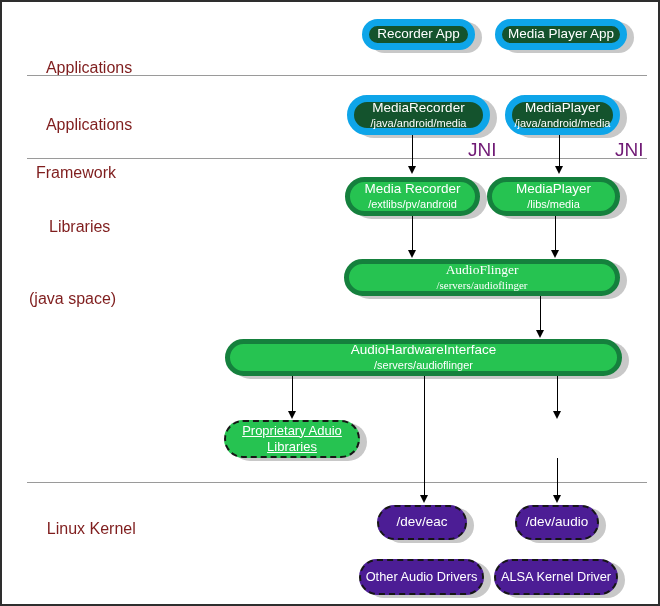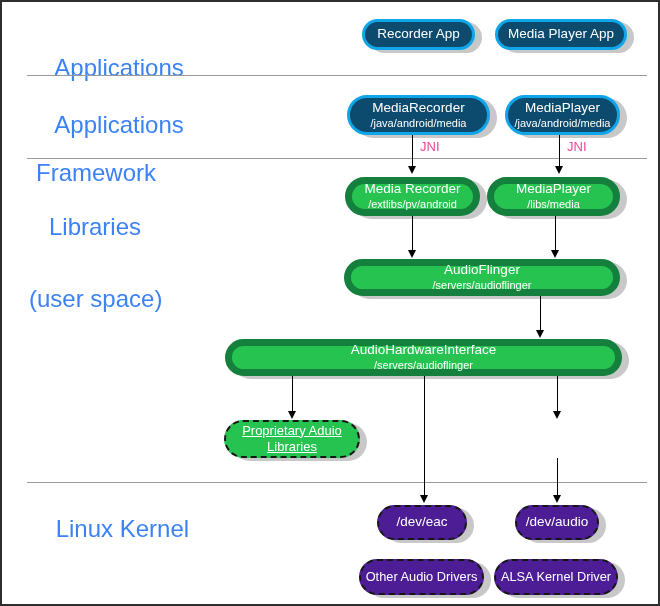--- a/index.html
+++ b/index.html
@@ -7,22 +7,22 @@
     position:relative;
     width:656px;height:602px;
     border:2px solid #2e2e2e;
     background:#ffffff;
     font-family:"Liberation Sans",sans-serif;
     overflow:hidden;
   }
   
   .layer-label{
     position:absolute;
-    color:#3b82f6;
-    font-size:24px;
+    color:#7f1d1d;
+    font-size:16px;
     line-height:24px;
     white-space:pre;
   }
   .layer-label .l2{display:block;}
   .lbl-apps{left:27px;top:30px;}
   .lbl-fw{left:27px;top:87px;}
   .lbl-fw .l2{padding-left:7px;}
   .lbl-libs{left:27px;top:165px;}
   .lbl-libs .l1{padding-left:20px;display:block;}
   .lbl-kernel{left:27px;top:491px;}
@@ -34,31 +34,31 @@
   
   .node{
     position:absolute;
     display:flex;flex-direction:column;align-items:center;justify-content:center;
     color:#fff;text-align:center;
     box-sizing:border-box;
     line-height:1.25;
   }
   .node .t{font-size:13.5px;}
   .node .s{font-size:11px;}
-  .blue{background:#0c4a6e;border:3px solid #0ea5e9;box-shadow:7px 3px 0 #c8c8c8;}
-  .green{background:#26c351;border:7px solid #15803d;box-shadow:7px 3px 0 #c8c8c8;}
+  .blue{background:#14532d;border:7px solid #0ea5e9;box-shadow:7px 3px 0 #c8c8c8;}
+  .green{background:#26c351;border:5px solid #15803d;box-shadow:7px 3px 0 #c8c8c8;}
   .green.dashed{border:2px dashed #161616;}
   .red{background:#4c1d95;border:2px dashed #161616;box-shadow:7px 3px 0 #c8c8c8;}
   .n-recorder-app   {left:360px;top:17px; width:113px;height:31px;border-radius:16px;}
   .n-mplayer-app    {left:493px;top:17px; width:132px;height:31px;border-radius:16px;}
   .n-mrecorder-fw   {left:345px;top:93px; width:143px;height:40px;border-radius:20px;}
   .n-mplayer-fw     {left:503px;top:93px; width:115px;height:40px;border-radius:20px;}
   .n-mrecorder-lib  {left:343px;top:175px;width:135px;height:39px;border-radius:20px;}
   .n-mplayer-lib    {left:485px;top:175px;width:133px;height:39px;border-radius:20px;}
-  .n-audioflinger   {left:342px;top:257px;width:276px;height:37px;border-radius:19px;}
+  .n-audioflinger   {left:342px;top:257px;width:276px;height:37px;border-radius:19px;font-family:Liberation Serif, serif;}
   .n-ahi            {left:223px;top:337px;width:397px;height:37px;border-radius:19px;}
   .n-proprietary    {left:222px;top:418px;width:136px;height:38px;border-radius:19px;}
   .n-alsa           {left:523px;top:418px;width:62px; height:38px;border-radius:19px;}
   .n-dev-eac        {left:375px;top:503px;width:90px; height:35px;border-radius:18px;}
   .n-dev-audio      {left:513px;top:503px;width:84px; height:35px;border-radius:18px;}
   .n-other-drivers  {left:357px;top:557px;width:125px;height:36px;border-radius:18px;font-size:13px;}
   .n-alsa-kernel    {left:492px;top:557px;width:124px;height:36px;border-radius:18px;font-size:13px;align-items:center;}
   .n-proprietary .t{font-size:13px;line-height:1.25;text-decoration:underline;}
   .n-other-drivers .t,.n-alsa-kernel .t{font-size:12.8px;}
   
@@ -71,39 +71,39 @@
   .a1{left:410px;top:133px;height:31px;}
   .a2{left:557px;top:133px;height:31px;}
   .a3{left:410px;top:214px;height:34px;}
   .a4{left:553px;top:214px;height:34px;}
   .a5{left:538px;top:294px;height:34px;}
   .a6{left:290px;top:374px;height:35px;}
   .a7{left:422px;top:374px;height:119px;}
   .a8{left:555px;top:374px;height:35px;}
   .a9{left:555px;top:456px;height:37px;}
   
-  .jni{position:absolute;color:#ec4899;font-size:13px;}
+  .jni{position:absolute;color:#701a75;font-size:19px;margin-left:48px;}
   .jni-left{left:418px;top:137px;}
   .jni-right{left:565px;top:137px;}
 </style>
 </head>
 <body>
 
 <div id="canvas">
 
   <div class="layer-label lbl-apps">
     <span class="l1">Applications</span>
   </div>
   <div class="layer-label lbl-fw">
     <span class="l1">Applications</span>
     <span class="l2">Framework</span>
   </div>
   <div class="layer-label lbl-libs">
     <span class="l1">Libraries</span>
-    <span class="l2">(user space)</span>
+    <span class="l2">(java space)</span>
   </div>
   <div class="layer-label lbl-kernel">
     <span class="l1">Linux Kernel</span>
   </div>
 
   <div class="divider d1"></div>
   <div class="divider d2"></div>
   <div class="divider d3"></div>
 
   <div class="node blue n-recorder-app">

